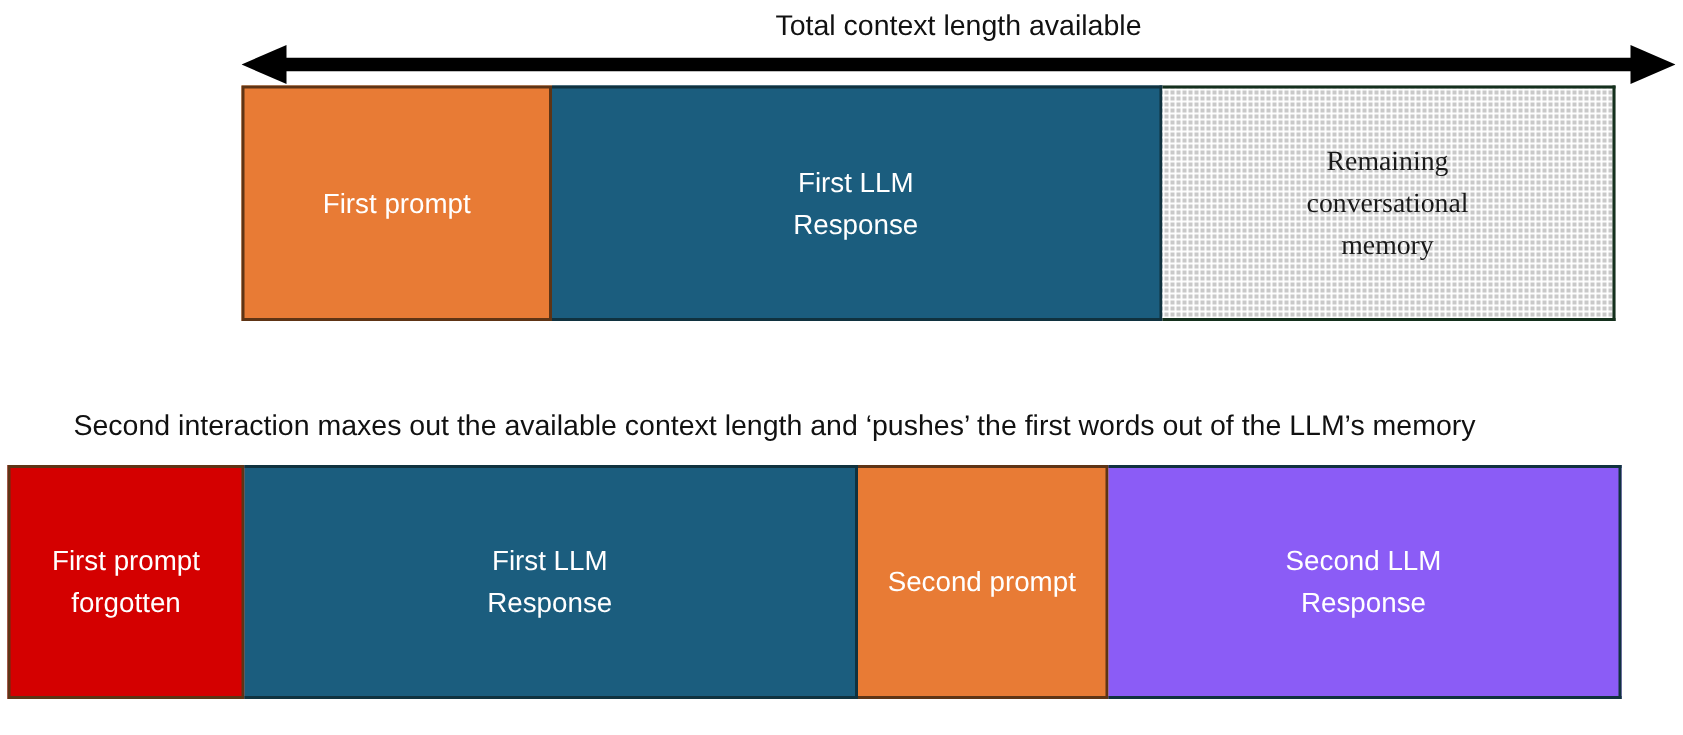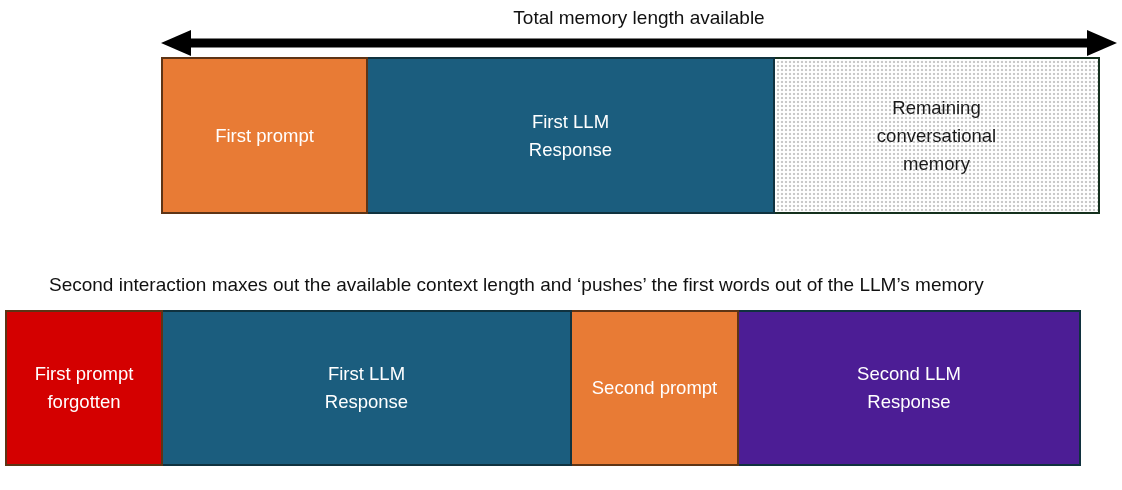--- a/index.html
+++ b/index.html
@@ -71,28 +71,29 @@
     background: #E87B35;
     border: 2px solid #5e3415;
   }
   .seg-first-response {
     width: 407px;
     background: #1B5D7E;
     border: 2px solid #10323f;
     border-left: none;
   }
   .seg-remaining {
-    width: 325px;
+    width: 302px;
     background-color: #c9c9c9;
     background-image:
       linear-gradient(to right, rgba(255,255,255,0.95) 1.6px, transparent 1.6px),
       linear-gradient(to bottom, rgba(255,255,255,0.95) 1.6px, transparent 1.6px);
     background-size: 4px 4px;
     border: 2px solid #14301d;
     border-left: none;
+    font-family: Liberation Serif, serif;
   }
 
   
   #caption {
     position: absolute;
     left: 5px;
     top: 272px;
     width: 1112px;
     font-size: 19px;
     color: #111111;
@@ -130,30 +131,30 @@
     border-left: none;
   }
   .seg-second-prompt {
     width: 167px;
     background: #E87B35;
     border: 2px solid #5e3415;
     border-left: none;
   }
   .seg-second-response {
     width: 342px;
-    background: #4c1d95;
+    background: #8b5cf6;
     border: 2px solid #10323f;
     border-left: none;
   }
 </style>
 </head>
 <body>
 
 <div id="context-title">
-  <span>Total memory length available</span>
+  <span>Total context length available</span>
 </div>
 
 <div id="context-arrow">
   <svg width="956" height="26" viewBox="0 0 956 26" xmlns="http://www.w3.org/2000/svg">
     <rect x="28" y="8.5" width="900" height="9" fill="#000000"></rect>
     <polygon points="0,13 30,0 30,26" fill="#000000"></polygon>
     <polygon points="956,13 926,0 926,26" fill="#000000"></polygon>
   </svg>
 </div>
 

